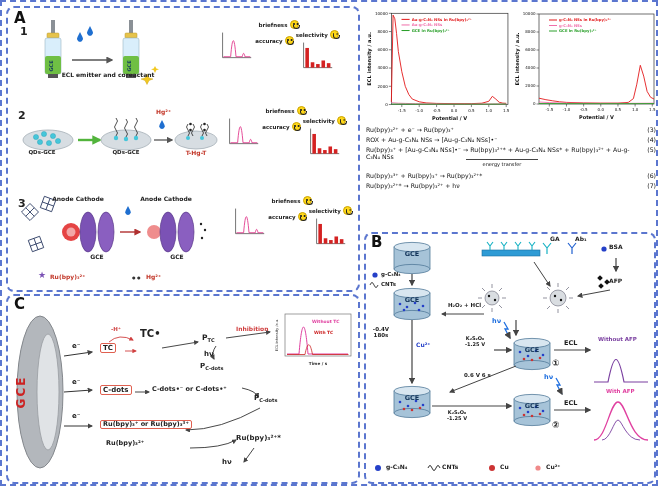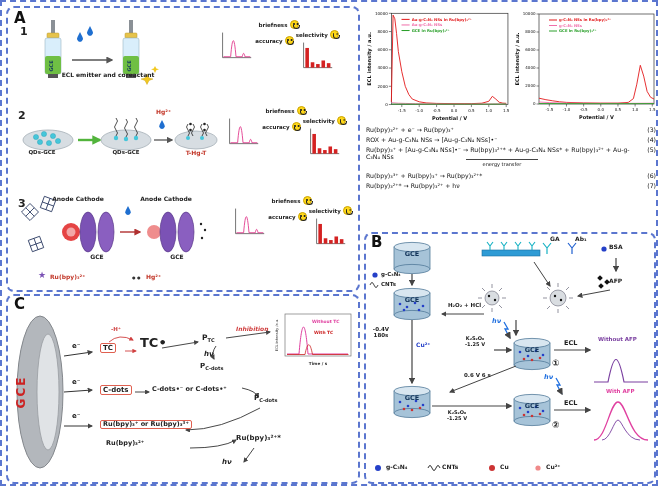--- a/index.html
+++ b/index.html
@@ -21,21 +21,21 @@
 .m-row{display:flex;gap:2px;align-items:flex-start}
 .m-col{display:flex;gap:2px;align-items:center;margin-top:6px}
 .m-col2{display:flex;flex-direction:column;align-items:center;gap:1px}
 .m-inline{display:flex;gap:2px;align-items:center}
 .m-label{font-size:5.5px;font-weight:bold;color:#222}
 .smiley{display:inline-block;width:9px;height:9px;background:#ffd818;border:0.5px solid #caa200;border-radius:50%;position:relative;flex:0 0 auto}
 .smiley::before{content:"";position:absolute;left:1.8px;top:2.2px;width:1.6px;height:1.6px;border-radius:50%;background:#222;box-shadow:3.6px 0 0 #222}
 .smiley::after{content:"";position:absolute;left:1.8px;top:4.2px;width:5px;height:2.8px;border:0.8px solid #222;border-top:none;border-radius:0 0 5px 5px}
 .rbox{border:1px solid #e06050;padding:0 2px;border-radius:2px;display:inline-block}
 .subs{font-size:5px;vertical-align:-2px}
-.ital{font-style:italic}
+.ital{}
 </style>
 </head>
 <body>
 
 <div class="fig">
 
   <div class="panel" style="left:4px;top:4px;width:354px;height:286px">
     <div class="t panel-label" style="left:6px;top:2px">A</div>
     <div class="t" style="left:12px;top:18px;font-size:11px">1</div>
     <div class="t" style="left:10px;top:102px;font-size:11px">2</div>
@@ -563,21 +563,21 @@
       <path d="M252,112 q-40,22 -74,22" stroke="#333" stroke-width="0.9" fill="none" marker-end="url(#ca)"></path>
       <path d="M182,152 q32,0 46,-8" stroke="#333" stroke-width="0.9" fill="none" marker-end="url(#ca)"></path>
       <path d="M246,152 l-10,14" stroke="#333" stroke-width="0.9" marker-end="url(#ca)"></path>
     </svg>
     <div class="t panel-label" style="left:6px;top:0">C</div>
     <div class="t" style="left:64px;top:46px;font-size:7px">e⁻</div>
     <div class="t" style="left:64px;top:82px;font-size:7px">e⁻</div>
     <div class="t" style="left:64px;top:116px;font-size:7px">e⁻</div>
     <div class="t" style="left:103px;top:30px;font-size:5.5px;color:#d04040">-H⁺</div>
     <div class="t" style="left:92px;top:47px;font-size:7px"><span class="rbox">TC</span></div>
-    <div class="t" style="left:132px;top:40px;font-size:13px">TC•</div>
+    <div class="t" style="left:132px;top:32px;font-size:10px">TC•</div>
     <div class="t" style="left:194px;top:38px;font-size:7.5px"><span>P</span><span class="subs">TC</span></div>
     <div class="t ital" style="left:228px;top:30px;font-size:6px;color:#d04040">Inhibition</div>
     <div class="t ital" style="left:196px;top:54px;font-size:7px">hν</div>
     <div class="t" style="left:192px;top:66px;font-size:7px"><span>P</span><span class="subs">C-dots</span></div>
     <div class="t" style="left:92px;top:89px;font-size:7px"><span class="rbox">C-dots</span></div>
     <div class="t" style="left:144px;top:90px;font-size:6.5px">C-dots•⁻ or C-dots•⁺</div>
     <div class="t" style="left:246px;top:98px;font-size:7px"><span>P</span><span class="subs">C-dots</span></div>
     <div class="t" style="left:92px;top:124px;font-size:6.5px"><span class="rbox">Ru(bpy)₃⁺ or Ru(bpy)₃³⁺</span></div>
     <div class="t" style="left:98px;top:144px;font-size:6.5px">Ru(bpy)₃²⁺</div>
     <div class="t" style="left:228px;top:138px;font-size:7px">Ru(bpy)₃²⁺*</div>

